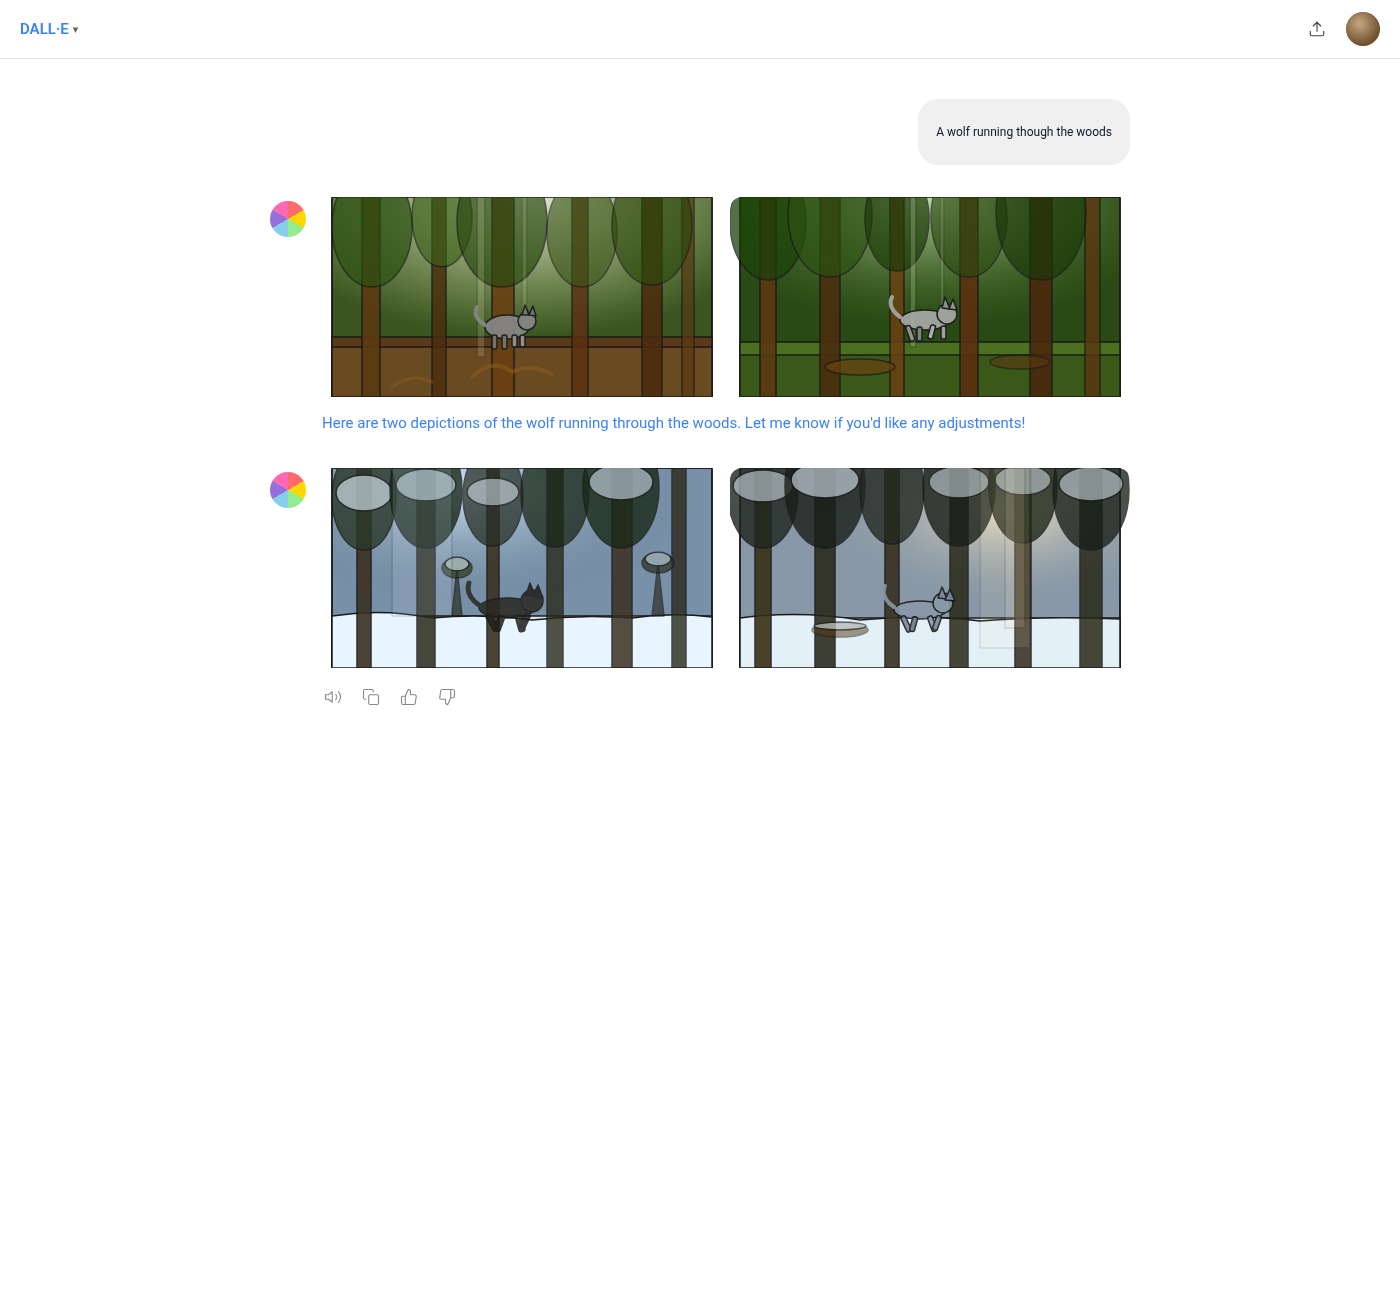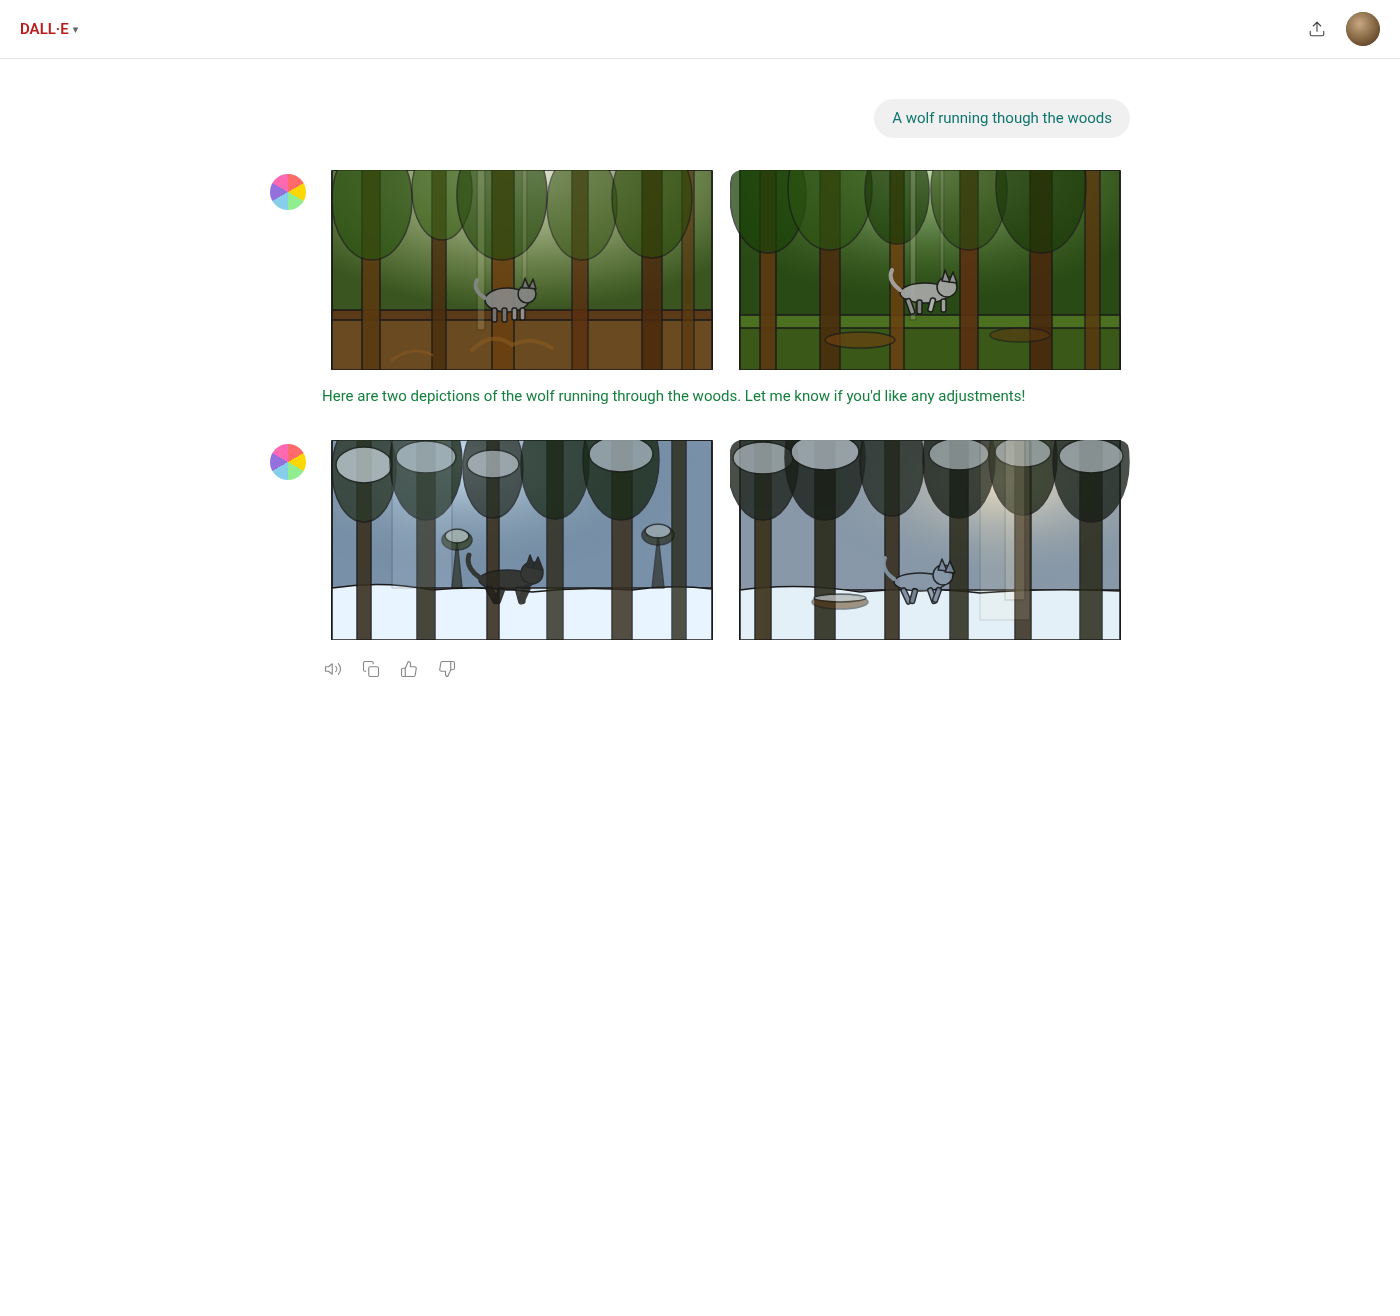--- a/index.html
+++ b/index.html
@@ -32,21 +32,21 @@
 
     .header-left {
       display: flex;
       align-items: center;
       gap: 4px;
     }
 
     .header-title {
       font-size: 15px;
       font-weight: 600;
-      color: #b91c1c;
+      color: #3b82f6;
       text-align: center;
     }
 
     .chevron-icon {
       font-size: 11px;
       color: #666;
     }
 
     .header-right {
       display: flex;
@@ -92,24 +92,24 @@
 
     
     .user-message-row {
       display: flex;
       justify-content: flex-end;
     }
 
     .user-bubble {
       background: #f0f0f0;
       border-radius: 20px;
-      padding: 8px 18px;
+      padding: 24px 18px;
       max-width: 520px;
-      font-size: 15px;
-      color: #0f766e;
+      font-size: 12px;
+      color: #0f172a;
       line-height: 1.5;
     }
 
     
     .assistant-message-row {
       display: flex;
       align-items: flex-start;
       gap: 16px;
     }
 
@@ -152,21 +152,21 @@
     }
 
     .image-canvas {
       width: 100%;
       height: 100%;
     }
 
     
     .assistant-text {
       font-size: 15px;
-      color: #15803d;
+      color: #3b82f6;
       line-height: 1.65;
     }
 
     
     .action-icons {
       display: flex;
       align-items: center;
       gap: 16px;
       margin-top: 4px;
     }

